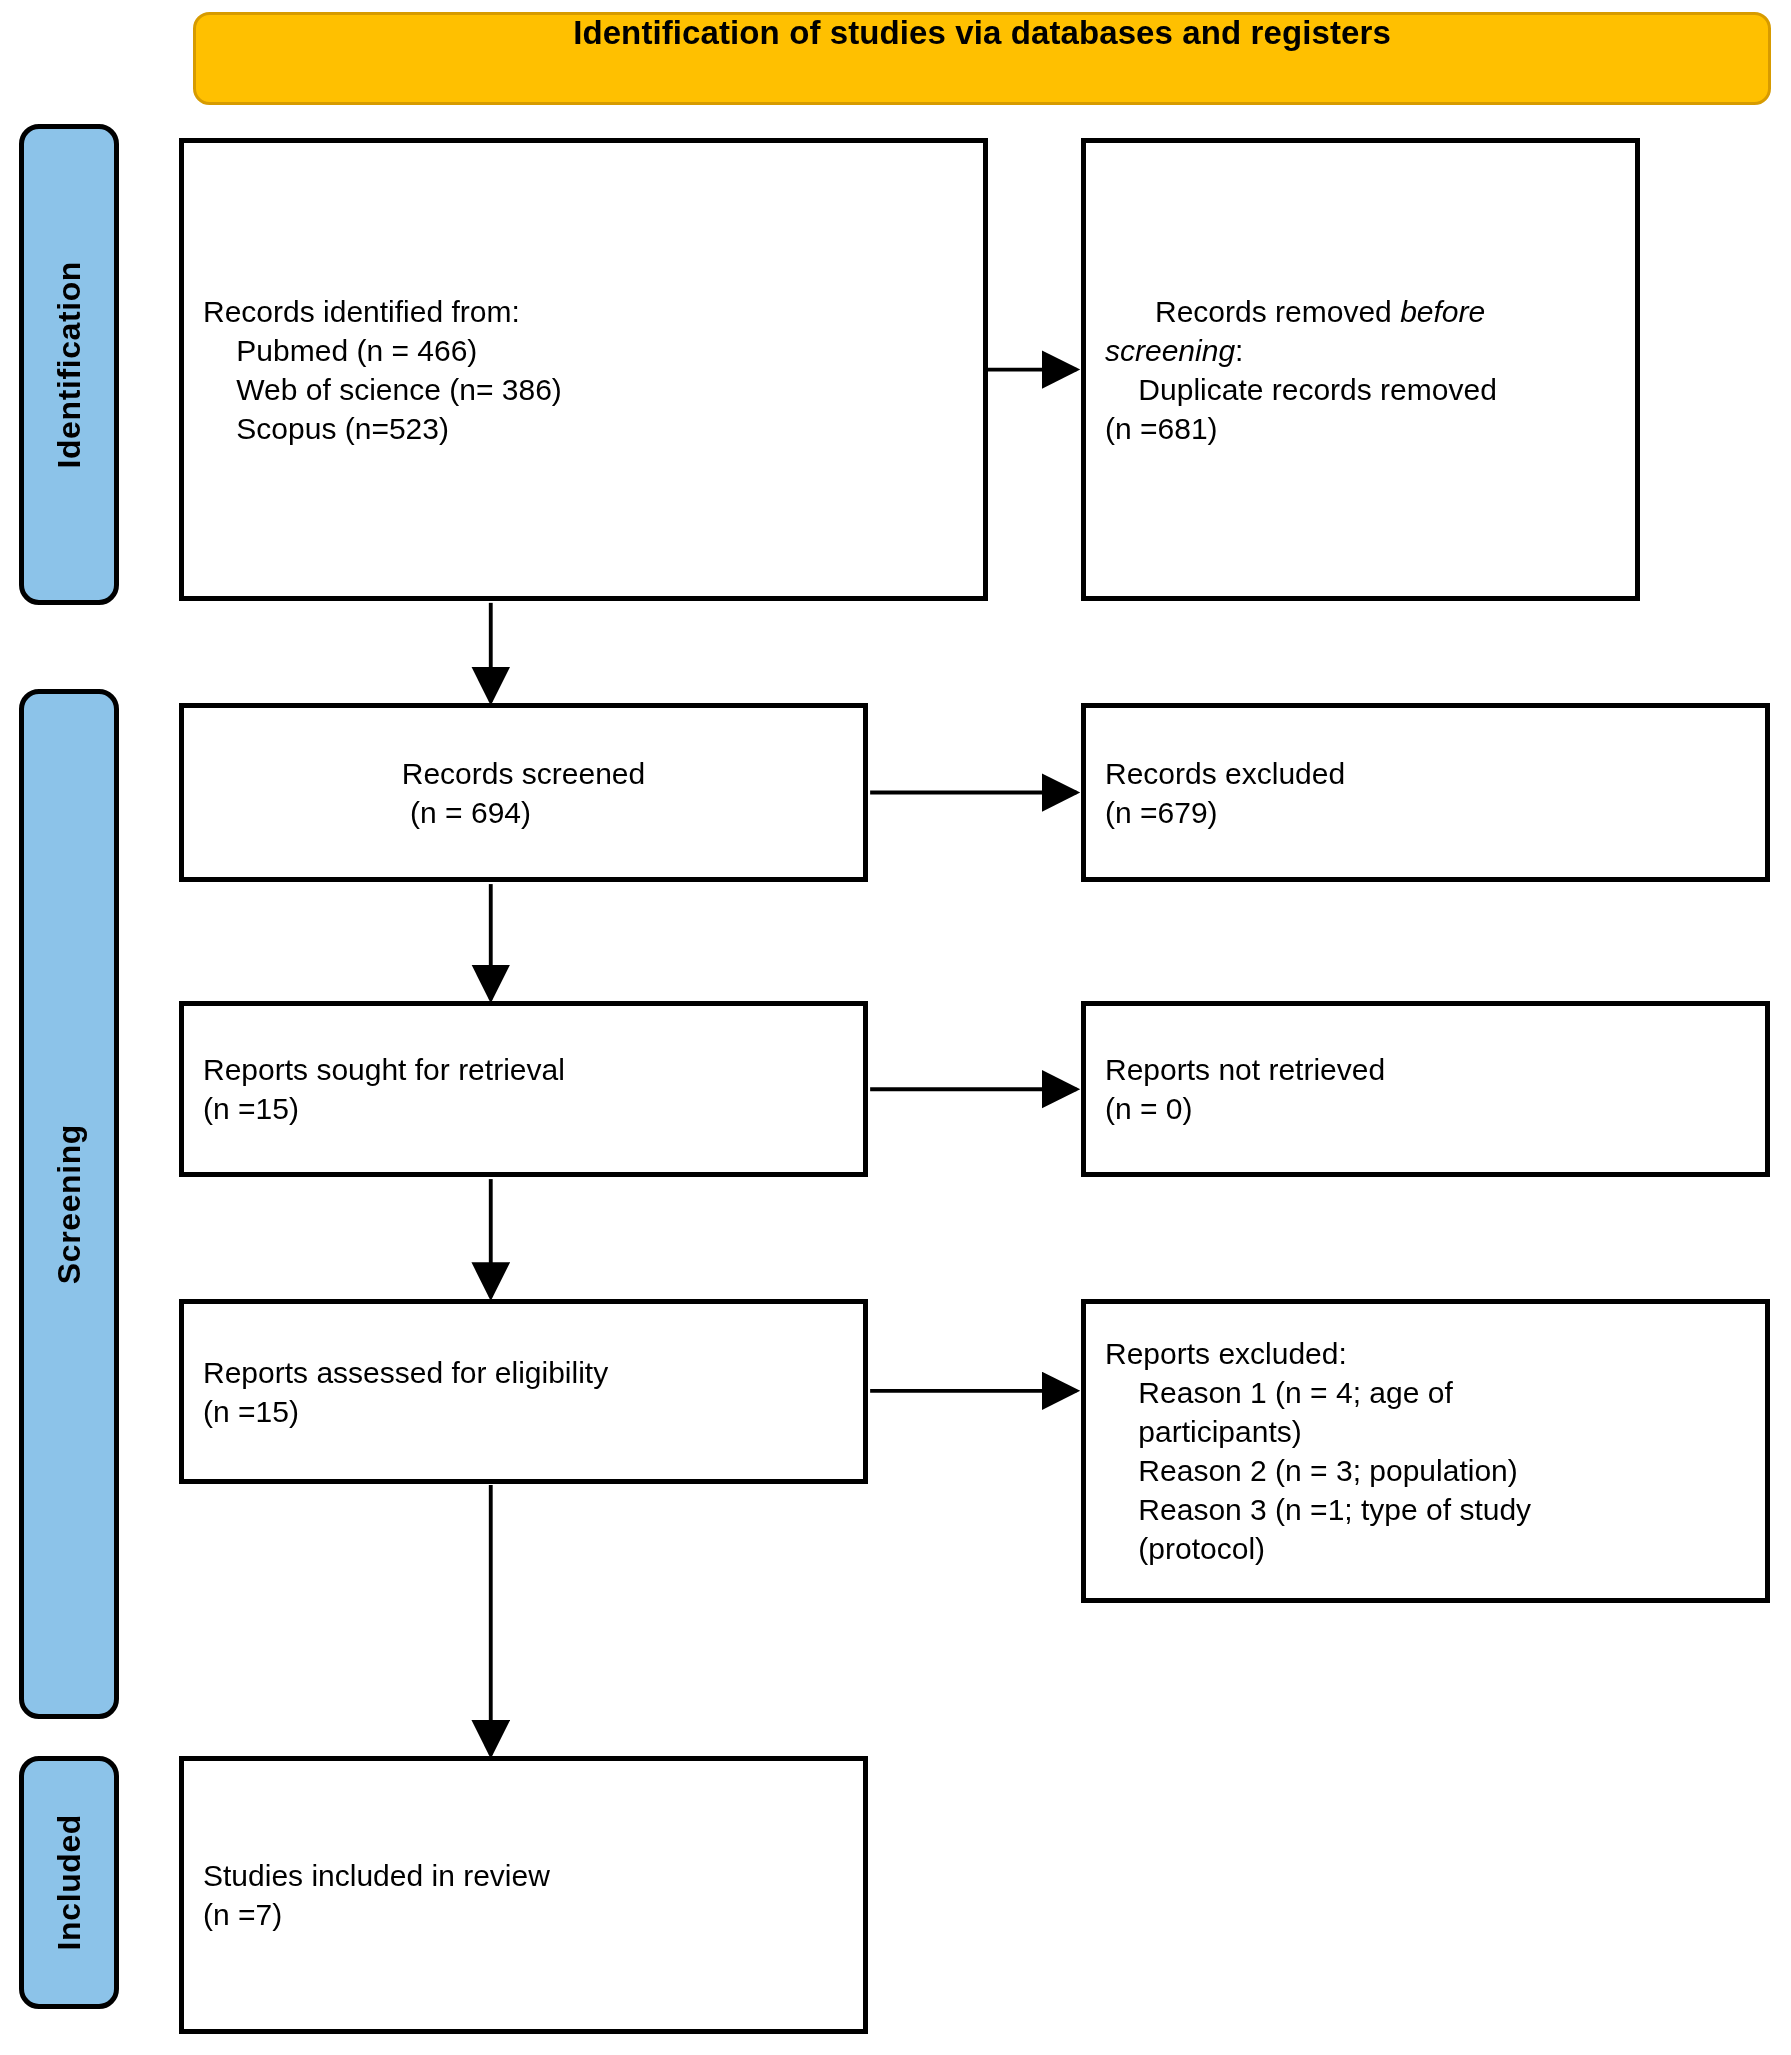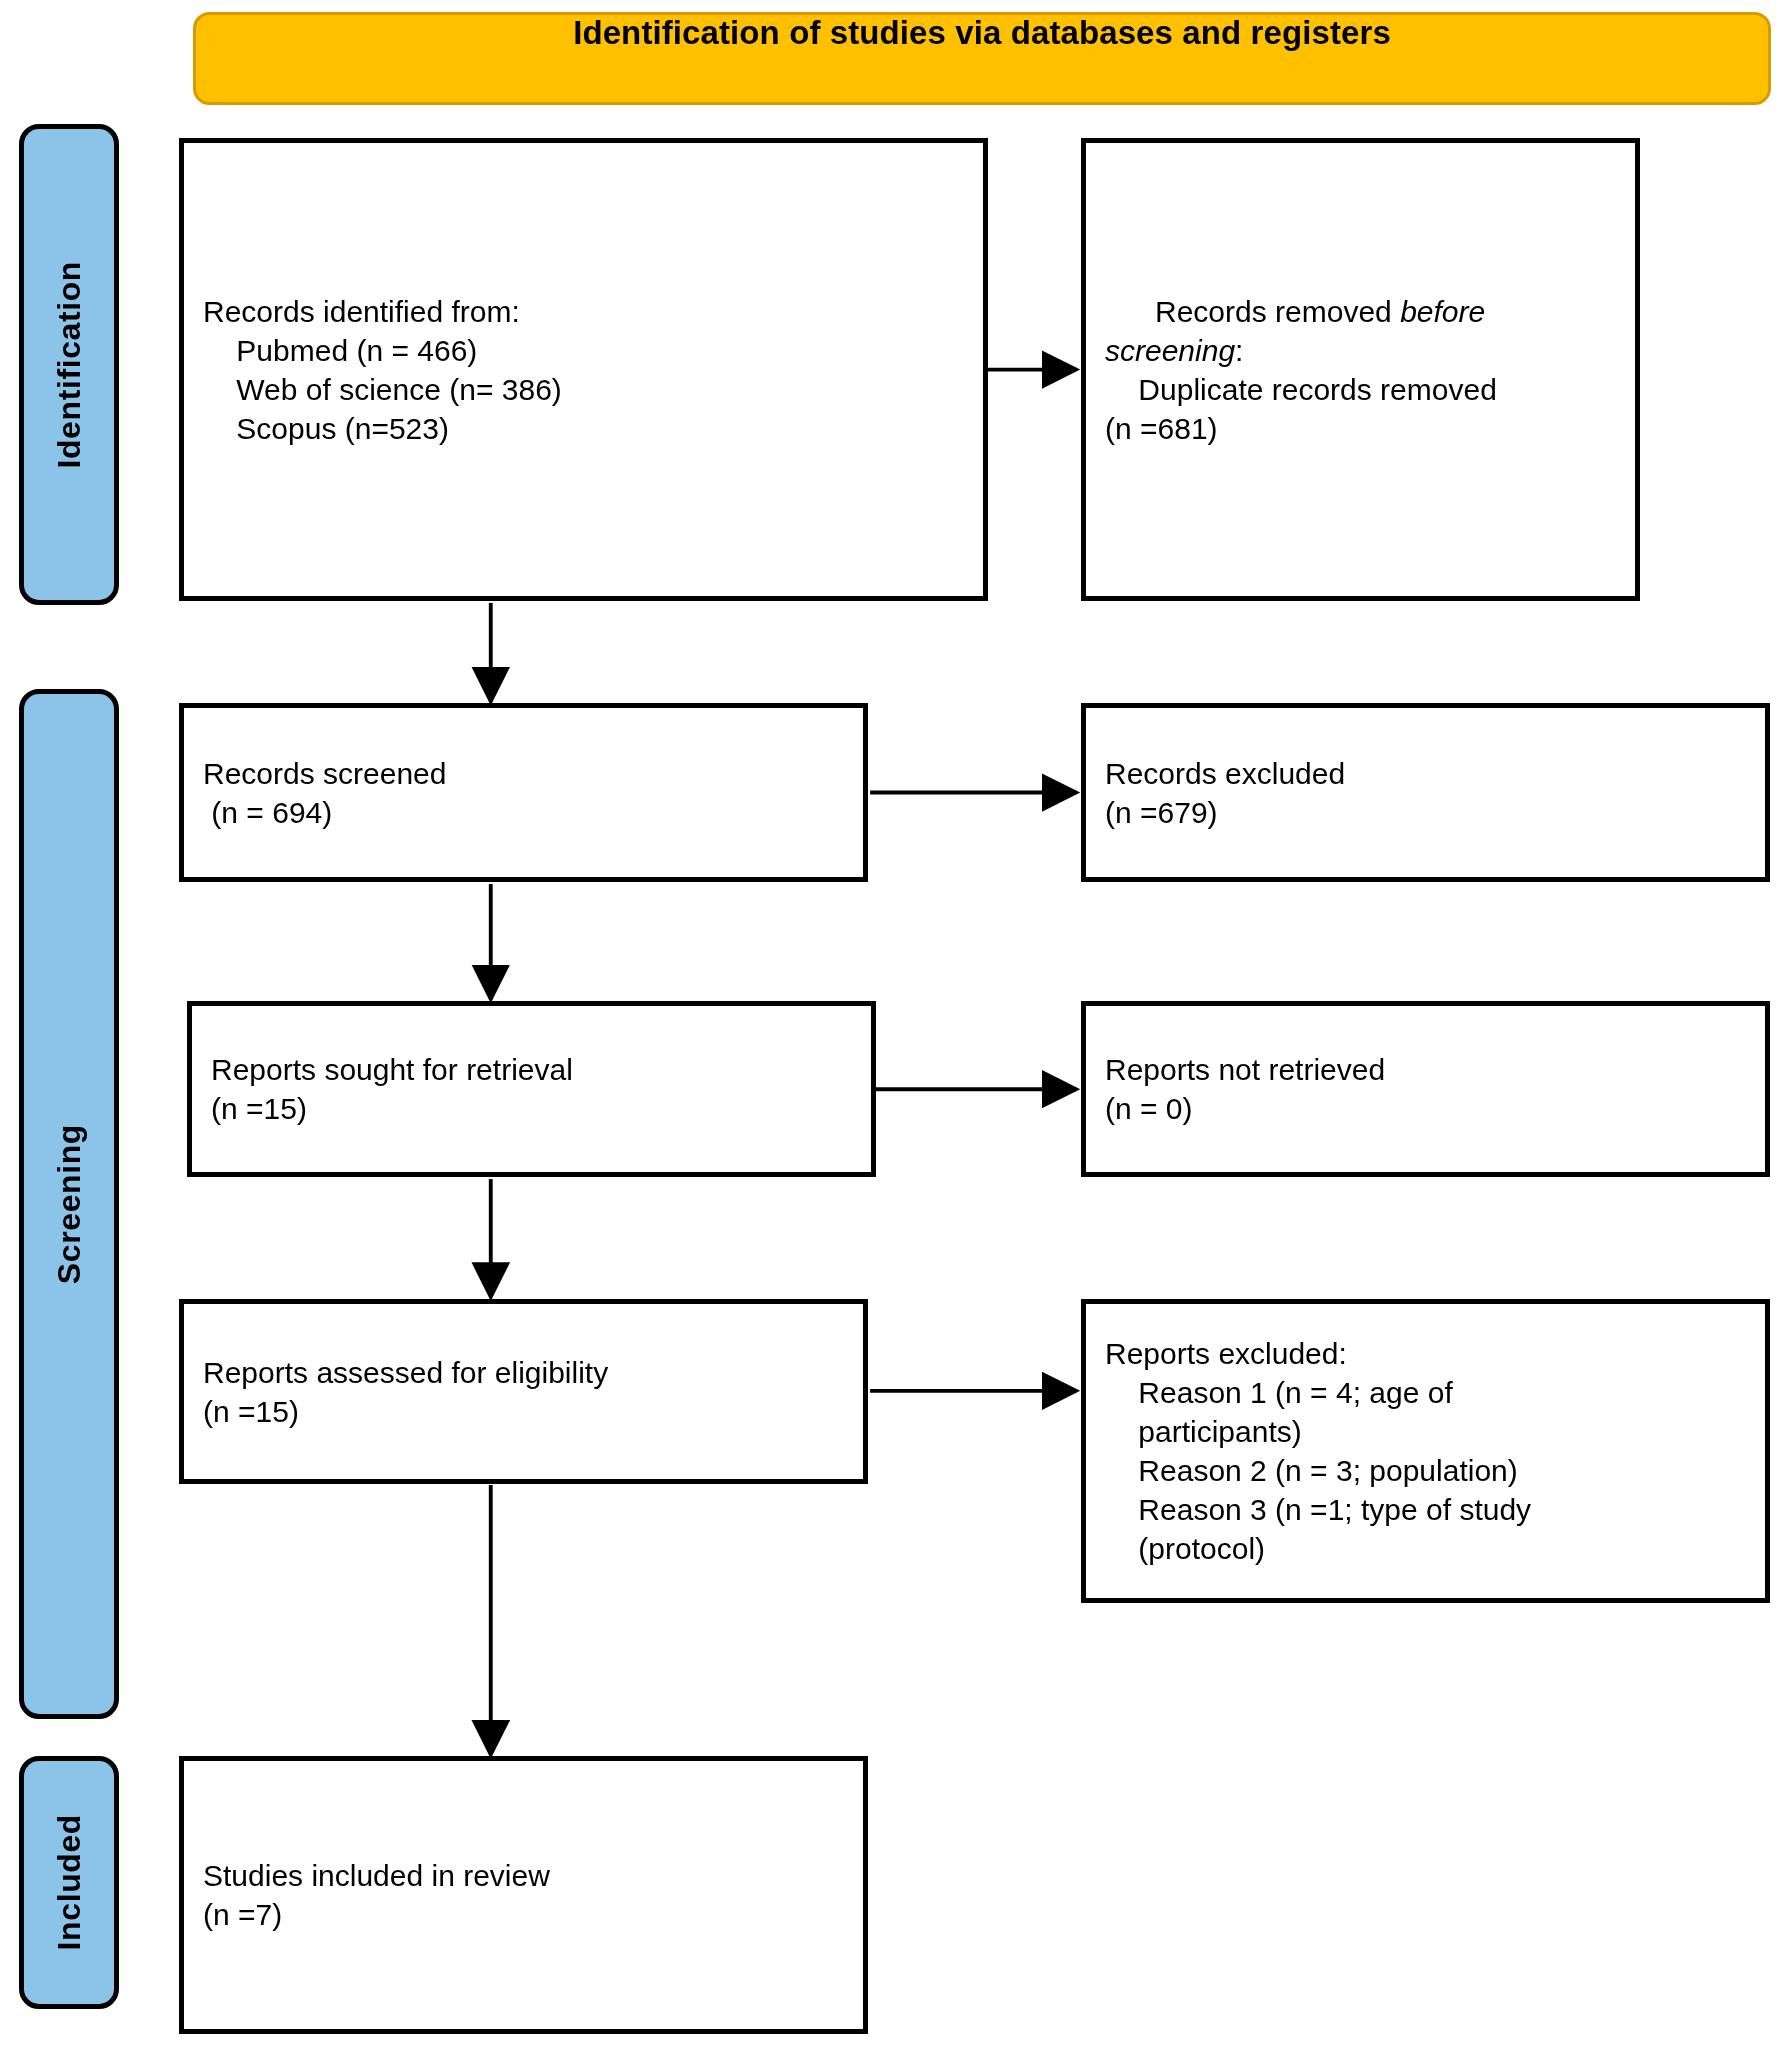--- a/index.html
+++ b/index.html
@@ -85,22 +85,22 @@
   .flow-text {
     font-size: 30px;
     line-height: 1.30;
     color: #000000;
     white-space: pre-wrap;
   }
   .flow-text .ital { font-style: italic; }
 
   
   #box-identified    { left: 179px; top: 138px;  width: 809px; height: 463px; }
-  #box-screened      { left: 179px; top: 703px; width: 689px; height: 179px; }
-  #box-sought        { left: 179px; top: 1001px; width: 689px; height: 176px; margin-left: 8px; }
+  #box-screened      { left: 179px; top: 703px; width: 689px; height: 179px; align-items: center; }
+  #box-sought        { left: 179px; top: 1001px; width: 689px; height: 176px; }
   #box-assessed      { left: 179px; top: 1299px; width: 689px; height: 185px; }
   #box-included      { left: 179px; top: 1756px; width: 689px; height: 278px; }
 
   
   #box-removed       { left: 1081px; top: 138px;  width: 559px; height: 463px; }
   #box-excluded      { left: 1081px; top: 703px; width: 689px; height: 179px; }
   #box-notretrieved  { left: 1081px; top: 1001px; width: 689px; height: 176px; }
   #box-repexcluded   { left: 1081px; top: 1299px; width: 689px; height: 304px; }
 
   

